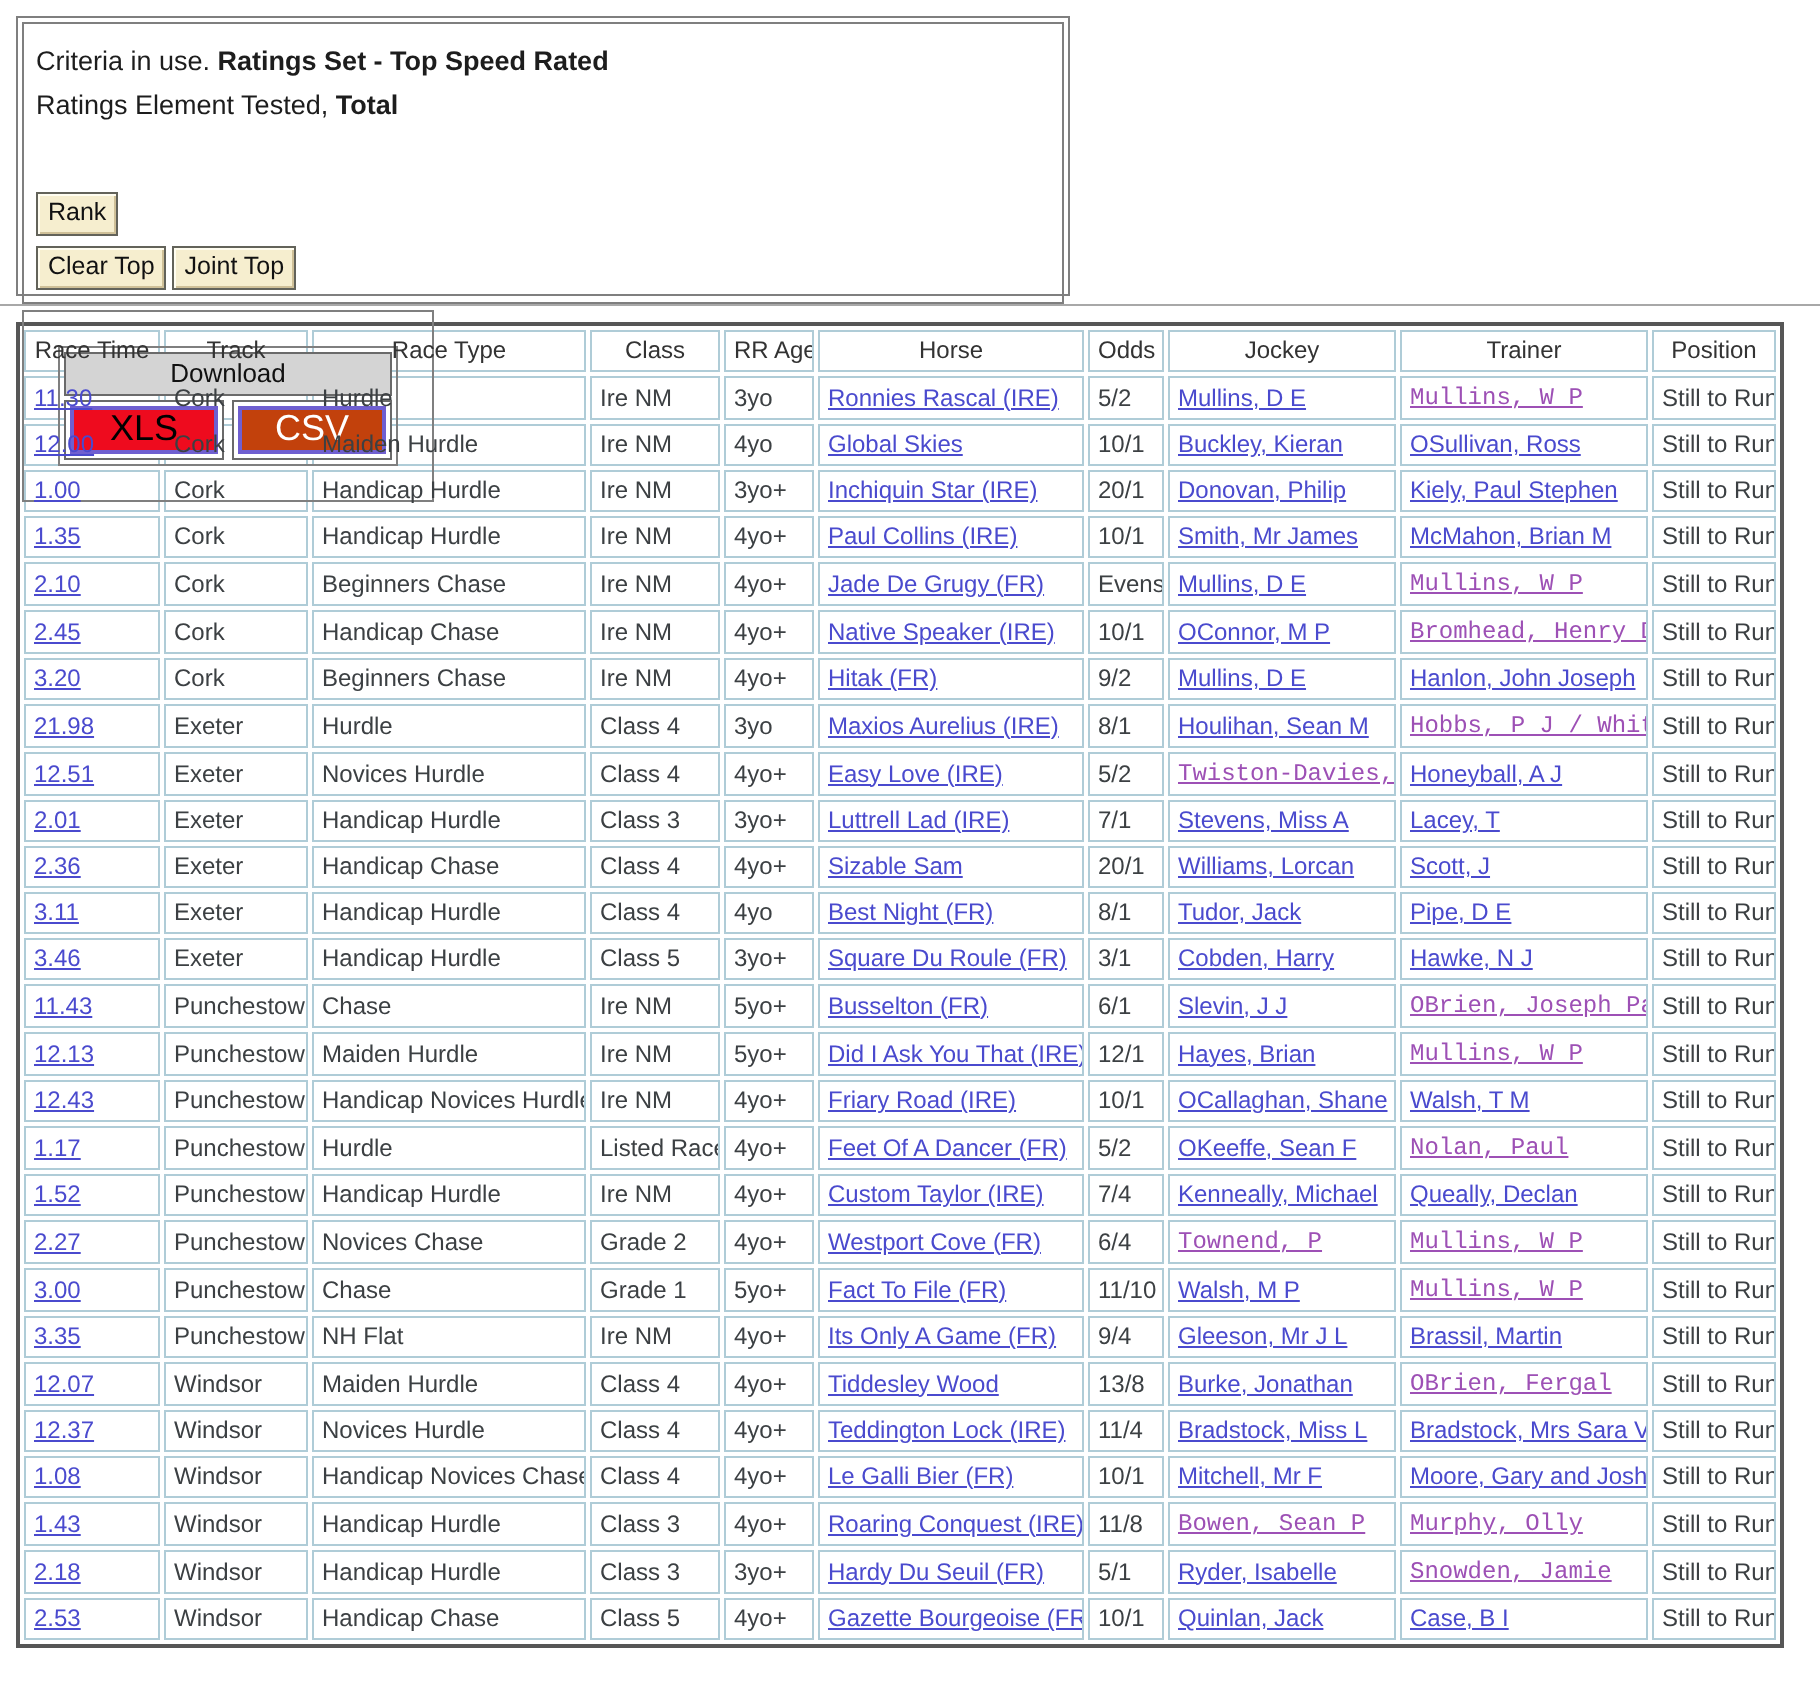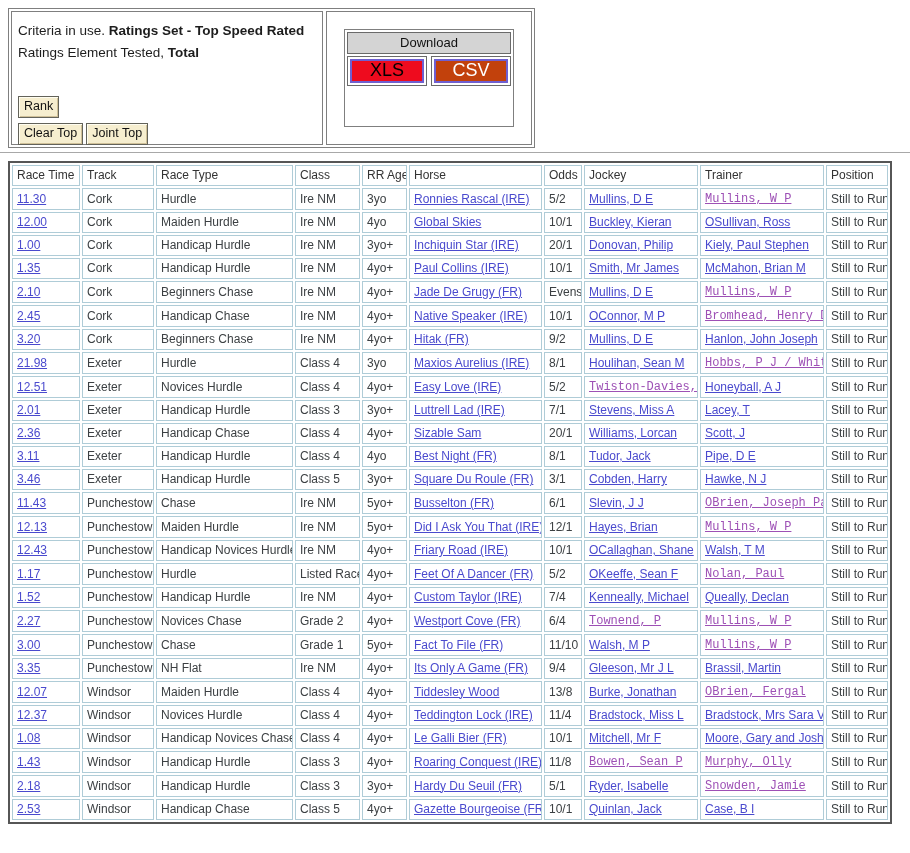--- a/index.html
+++ b/index.html
@@ -5,21 +5,21 @@
   :root { --link:#4a4ace; --visited:#9d50b5; }
   * { box-sizing: border-box; }
   html,body { margin:0; padding:0; }
   body {
     width:910px; height:853px; background:#fff;
     font-family:"Liberation Sans", sans-serif; color:#3c4043;
   }
   
   .top-outer {
     display:flex; gap:3px; width:527px; height:140px;
-    border:1px solid #7f7f7f; padding:2px; margin:8px 0 0 8px; background:#fff;
+    border:1px solid #7f7f7f; padding:2px; margin:8px 0 0 8px; background:#fff;flex-direction:column;
   }
   .criteria-cell {
     flex:1; border:1px solid #7f7f7f; padding:8px 6px 6px 6px;
     font-size:13.5px; color:#1d1d1d; line-height:22px;
   }
   .crit-bold { font-weight:bold; }
   .btn-row { display:flex; gap:3px; }
   .rank-row { margin-top:32px; }
   .clear-row { margin-top:5px; }
   .crit-btn {
@@ -43,21 +43,21 @@
   .page-rule { border:none; border-top:1px solid #a8a8a8; height:0; margin:4px 0 0 0; }
   
   table.races {
     border-collapse:separate; border-spacing:2px; border:2px solid #565656;
     margin:8px 0 0 8px; background:#fff; table-layout:fixed; width:878px;
   }
   .races th, .races td {
     border:1px solid #afccd7; padding:1px 4px; font-size:12px; line-height:17px;
     color:#3c4043; white-space:nowrap; overflow:hidden; text-align:left; background:#fff;
   }
-  .races th { font-weight:normal; color:#333; }
+  .races th { text-align:center; font-weight:normal; color:#333; }
   .col-time{width:68px} .col-track{width:72px} .col-type{width:137px}
   .col-class{width:65px} .col-age{width:45px} .col-horse{width:133px}
   .col-odds{width:38px} .col-jockey{width:114px} .col-trainer{width:124px}
   .col-pos{width:62px}
   a.lnk { color:var(--link); text-decoration:underline; cursor:pointer; }
   a.lnk.visited { color:var(--visited);font-family:Liberation Mono, monospace; }
 </style>
 </head>
 <body>
 

